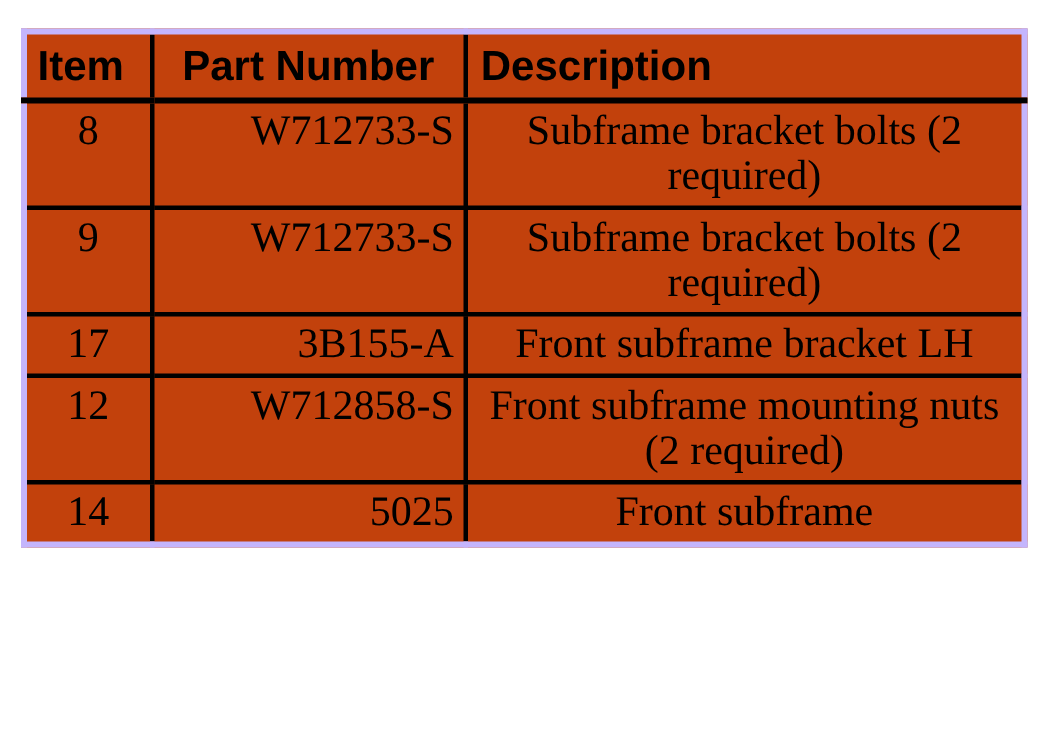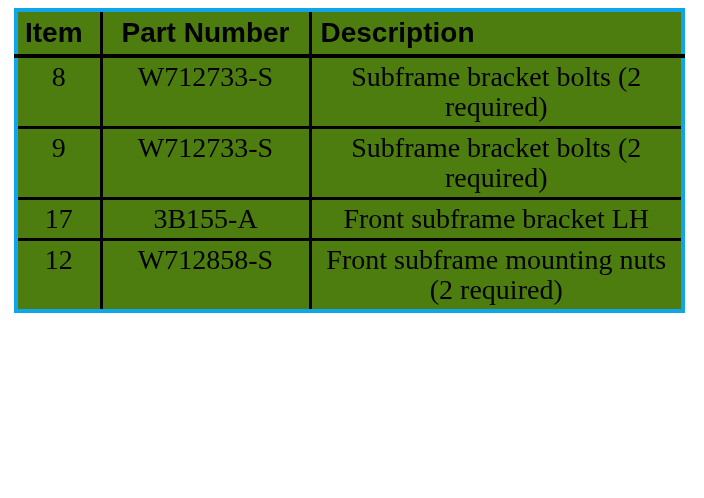--- a/index.html
+++ b/index.html
@@ -9,26 +9,26 @@
   }
   body {
     width: 704px;
     height: 498px;
     position: relative;
     overflow: hidden;
   }
   table.parts {
     position: absolute;
     left: 14px;
-    top: 8px;
+    top: 19px;
     width: 667px;
     border-collapse: collapse;
     table-layout: fixed;
-    border: 4px solid #0ea5e9;
-    background: #4d7c0f;
+    border: 4px solid #c4b5fd;
+    background: #c2410c;
     color: #000000;
   }
   table.parts th,
   table.parts td {
     border: 3px solid #000000;
     vertical-align: top;
     overflow: hidden;
   }
   table.parts th {
     font-family: "Liberation Sans", sans-serif;
@@ -48,21 +48,21 @@
     font-size: 28px;
     line-height: 30px;
     padding: 4px 6px;
   }
   td.cell-item {
     text-align: center;
     padding-left: 0;
     padding-right: 0;
   }
   td.cell-part {
-    text-align: center;
+    text-align: right;
     padding-left: 11px;
     white-space: nowrap;
   }
   td.cell-desc {
     text-align: left;
     padding-left: 8px;
   }
   td.cell-desc .desc-line {
     white-space: nowrap;
     text-align: center;
@@ -115,14 +115,21 @@
   <tr>
     <td class="cell-item">12</td>
     <td class="cell-part">W712858-S</td>
     <td class="cell-desc">
           <div class="desc-line">Front subframe mounting nuts</div>
           <div class="desc-line">(2 required)</div>
         </td>
   </tr>
 
 
+  <tr>
+    <td class="cell-item">14</td>
+    <td class="cell-part">5025</td>
+    <td class="cell-desc">
+          <div class="desc-line">Front subframe</div>
+        </td>
+  </tr>
 </tbody>
 </table>
 
 </body></html>

